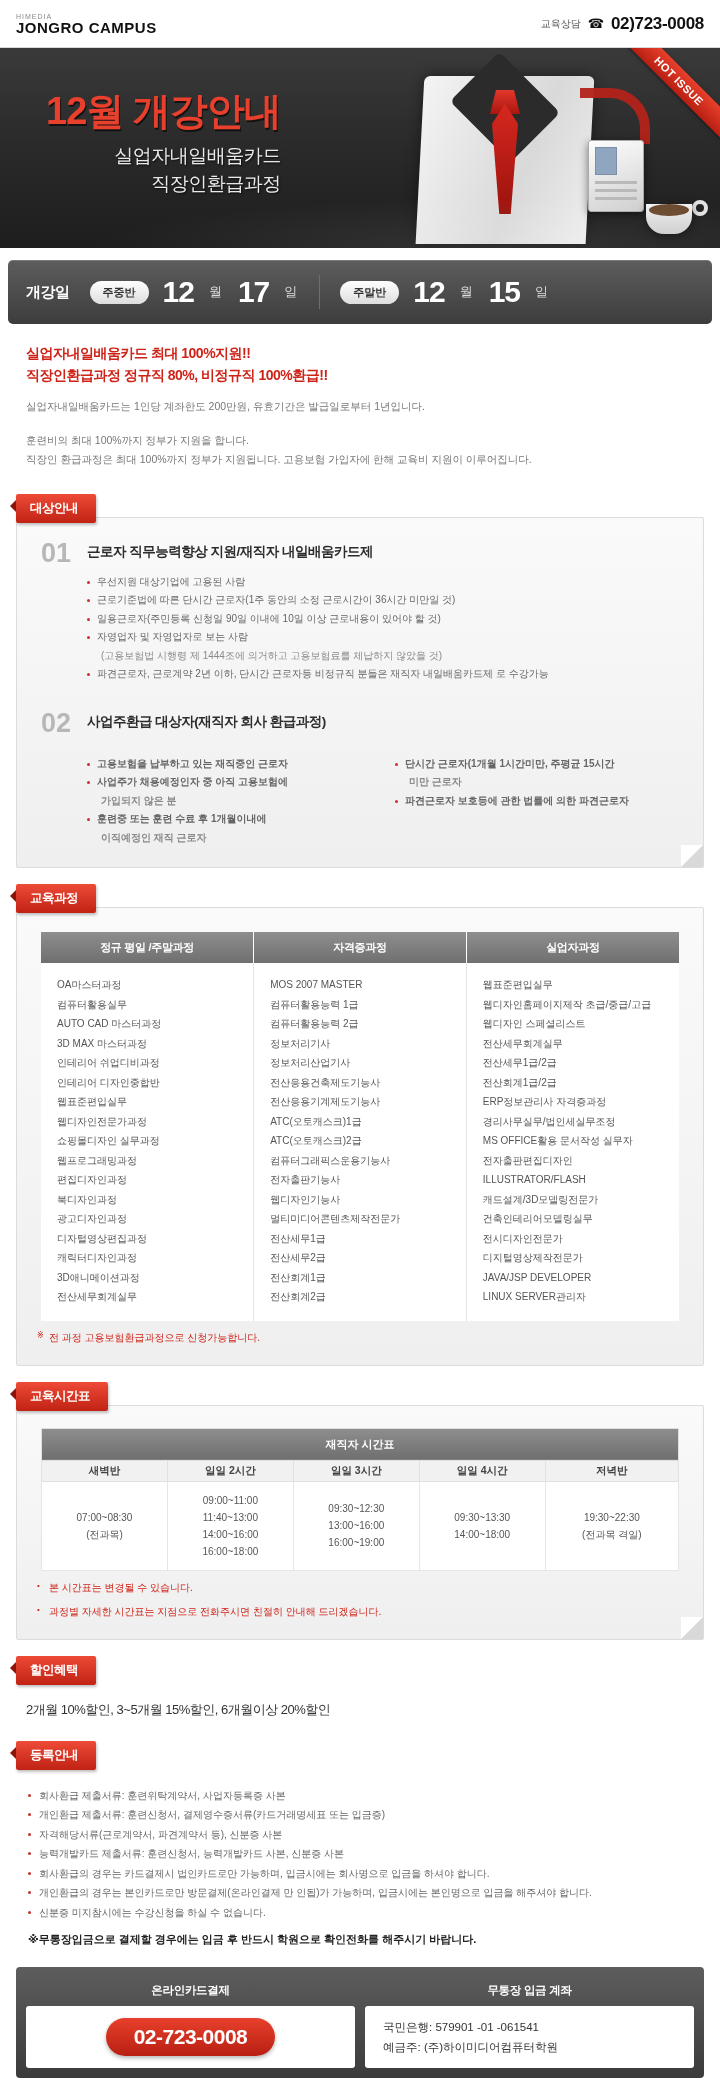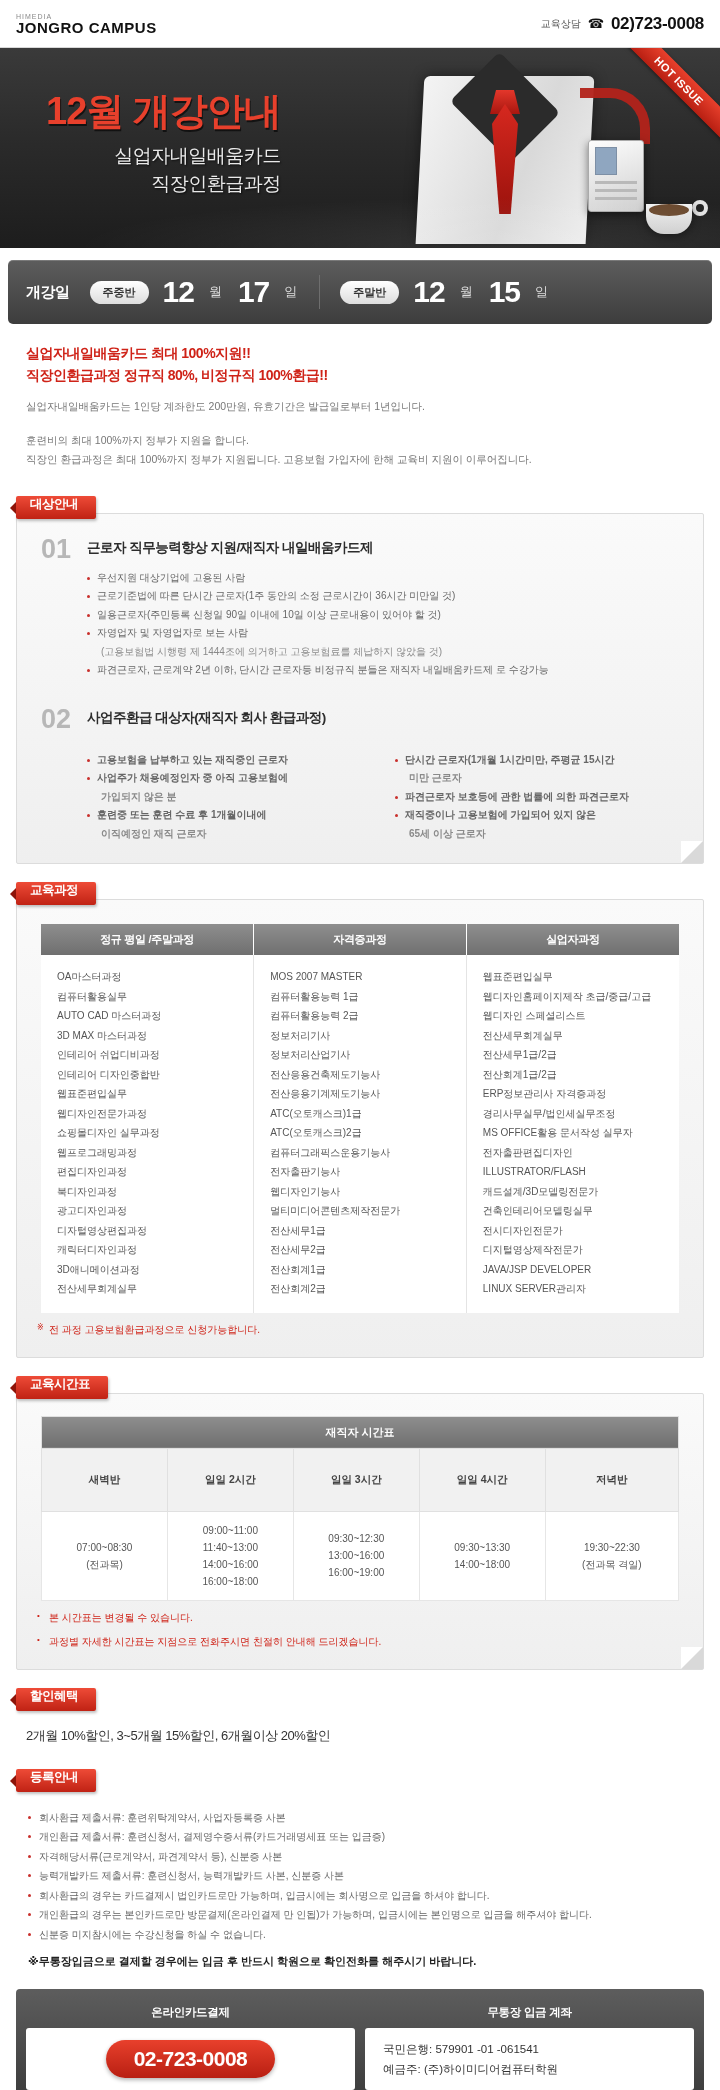--- a/index.html
+++ b/index.html
@@ -140,21 +140,21 @@
   .intro { padding: 18px 26px 10px; }
   .intro h3 { color:#cf2318; font-size: 14px; line-height: 1.6; letter-spacing:-.5px; }
   .intro p { color:#777; font-size: 10.5px; line-height: 1.75; margin-top: 10px; }
 
   
   .section { margin: 16px 16px 0; position: relative; }
   .tag {
     display: inline-block; position: relative; z-index: 3;
     background: linear-gradient(180deg,#ee4b37,#c02214);
     color: #fff; font-size: 12.5px; font-weight: bold;
-    padding: 0 18px 6px 14px; border-radius: 2px;
+    padding: 6px 18px 6px 14px; border-radius: 2px;
     box-shadow: 1px 2px 3px rgba(0,0,0,.25);
     letter-spacing: -.5px;
   }
   .tag::before{
     content:""; position:absolute; left:-6px; top:6px; width:0;height:0;
     border-top:6px solid transparent; border-bottom:6px solid transparent; border-right:6px solid #8d1409;
   }
   .panel {
     margin-top: -6px;
     background: linear-gradient(180deg,#fafafa,#efefef);
@@ -208,21 +208,21 @@
   .note.plain::before{ content:"•"; }
 
   
   .ttable { width:100%; border-collapse: collapse; background:#fff; }
   .ttable .cap {
     background: linear-gradient(180deg,#8e8e8e,#6f6f6f); color:#fff;
     font-size: 11px; font-weight: bold; padding: 8px 0; text-align:center;
   }
   .ttable th {
     background: #f1f1f1; color:#444; font-size: 10.5px; font-weight: bold;
-    padding: 24px 0; border: 1px solid #e0e0e0; text-align:center;
+    padding: 3px 0; border: 1px solid #e0e0e0; text-align:center;
   }
   .ttable td {
     border: 1px solid #e6e6e6; font-size: 10px; color: #555; text-align:center;
     padding: 10px 2px; line-height: 1.7;
   }
 
   
   .plain-line { font-size: 13px; color:#333; padding: 16px 10px 6px; letter-spacing:-.5px;}
 
   
@@ -360,24 +360,20 @@
                 <span>훈련중 또는 훈련 수료 후 1개월이내에</span>
                 <span class="sub">이직예정인 재직 근로자</span>
               </li>
             </ul>
             <ul class="bullets">
               <li>
                 <span>단시간 근로자(1개월 1시간미만, 주평균 15시간</span>
                 <span class="sub">미만 근로자</span>
               </li>
               <li><span>파견근로자 보호등에 관한 법률에 의한 파견근로자</span></li>
-              <li>
-                <span>재직중이나 고용보험에 가입되어 있지 않은</span>
-                <span class="sub">65세 이상 근로자</span>
-              </li>
             </ul>
           </div>
         </div>
       </div>
 
     </div>
   </div>
 
   <div class="section">
     <div class="tag">교육과정</div>

